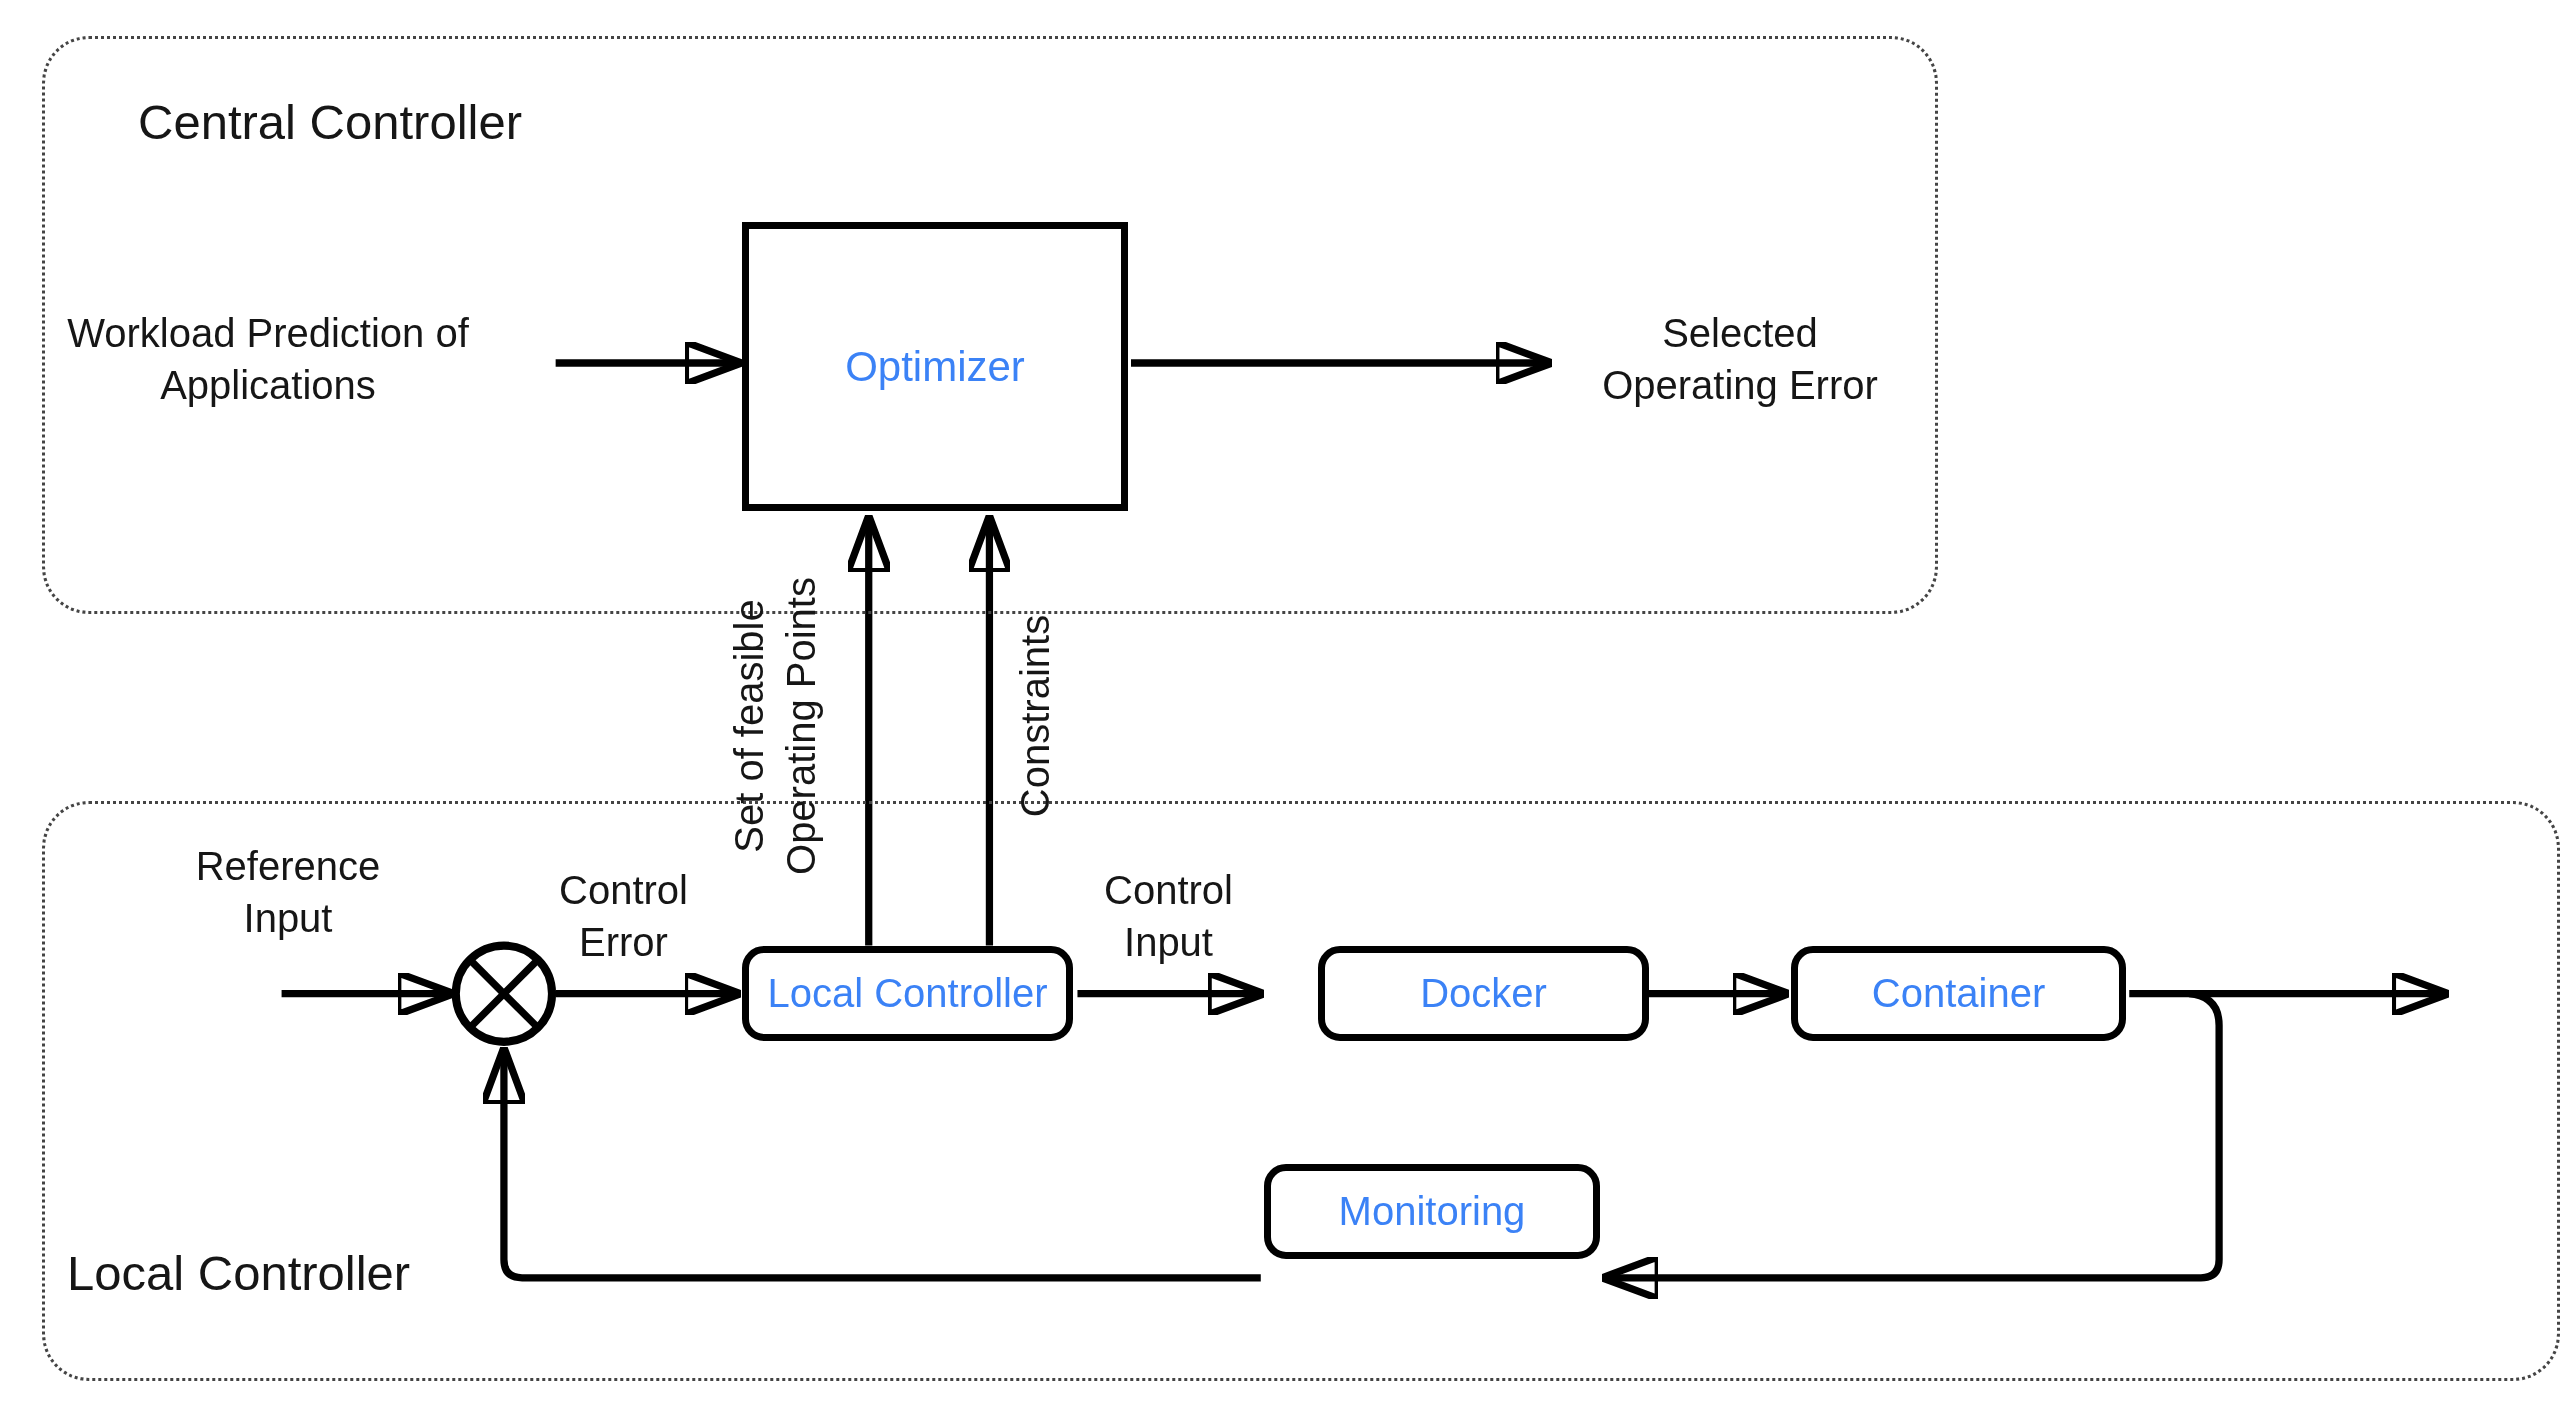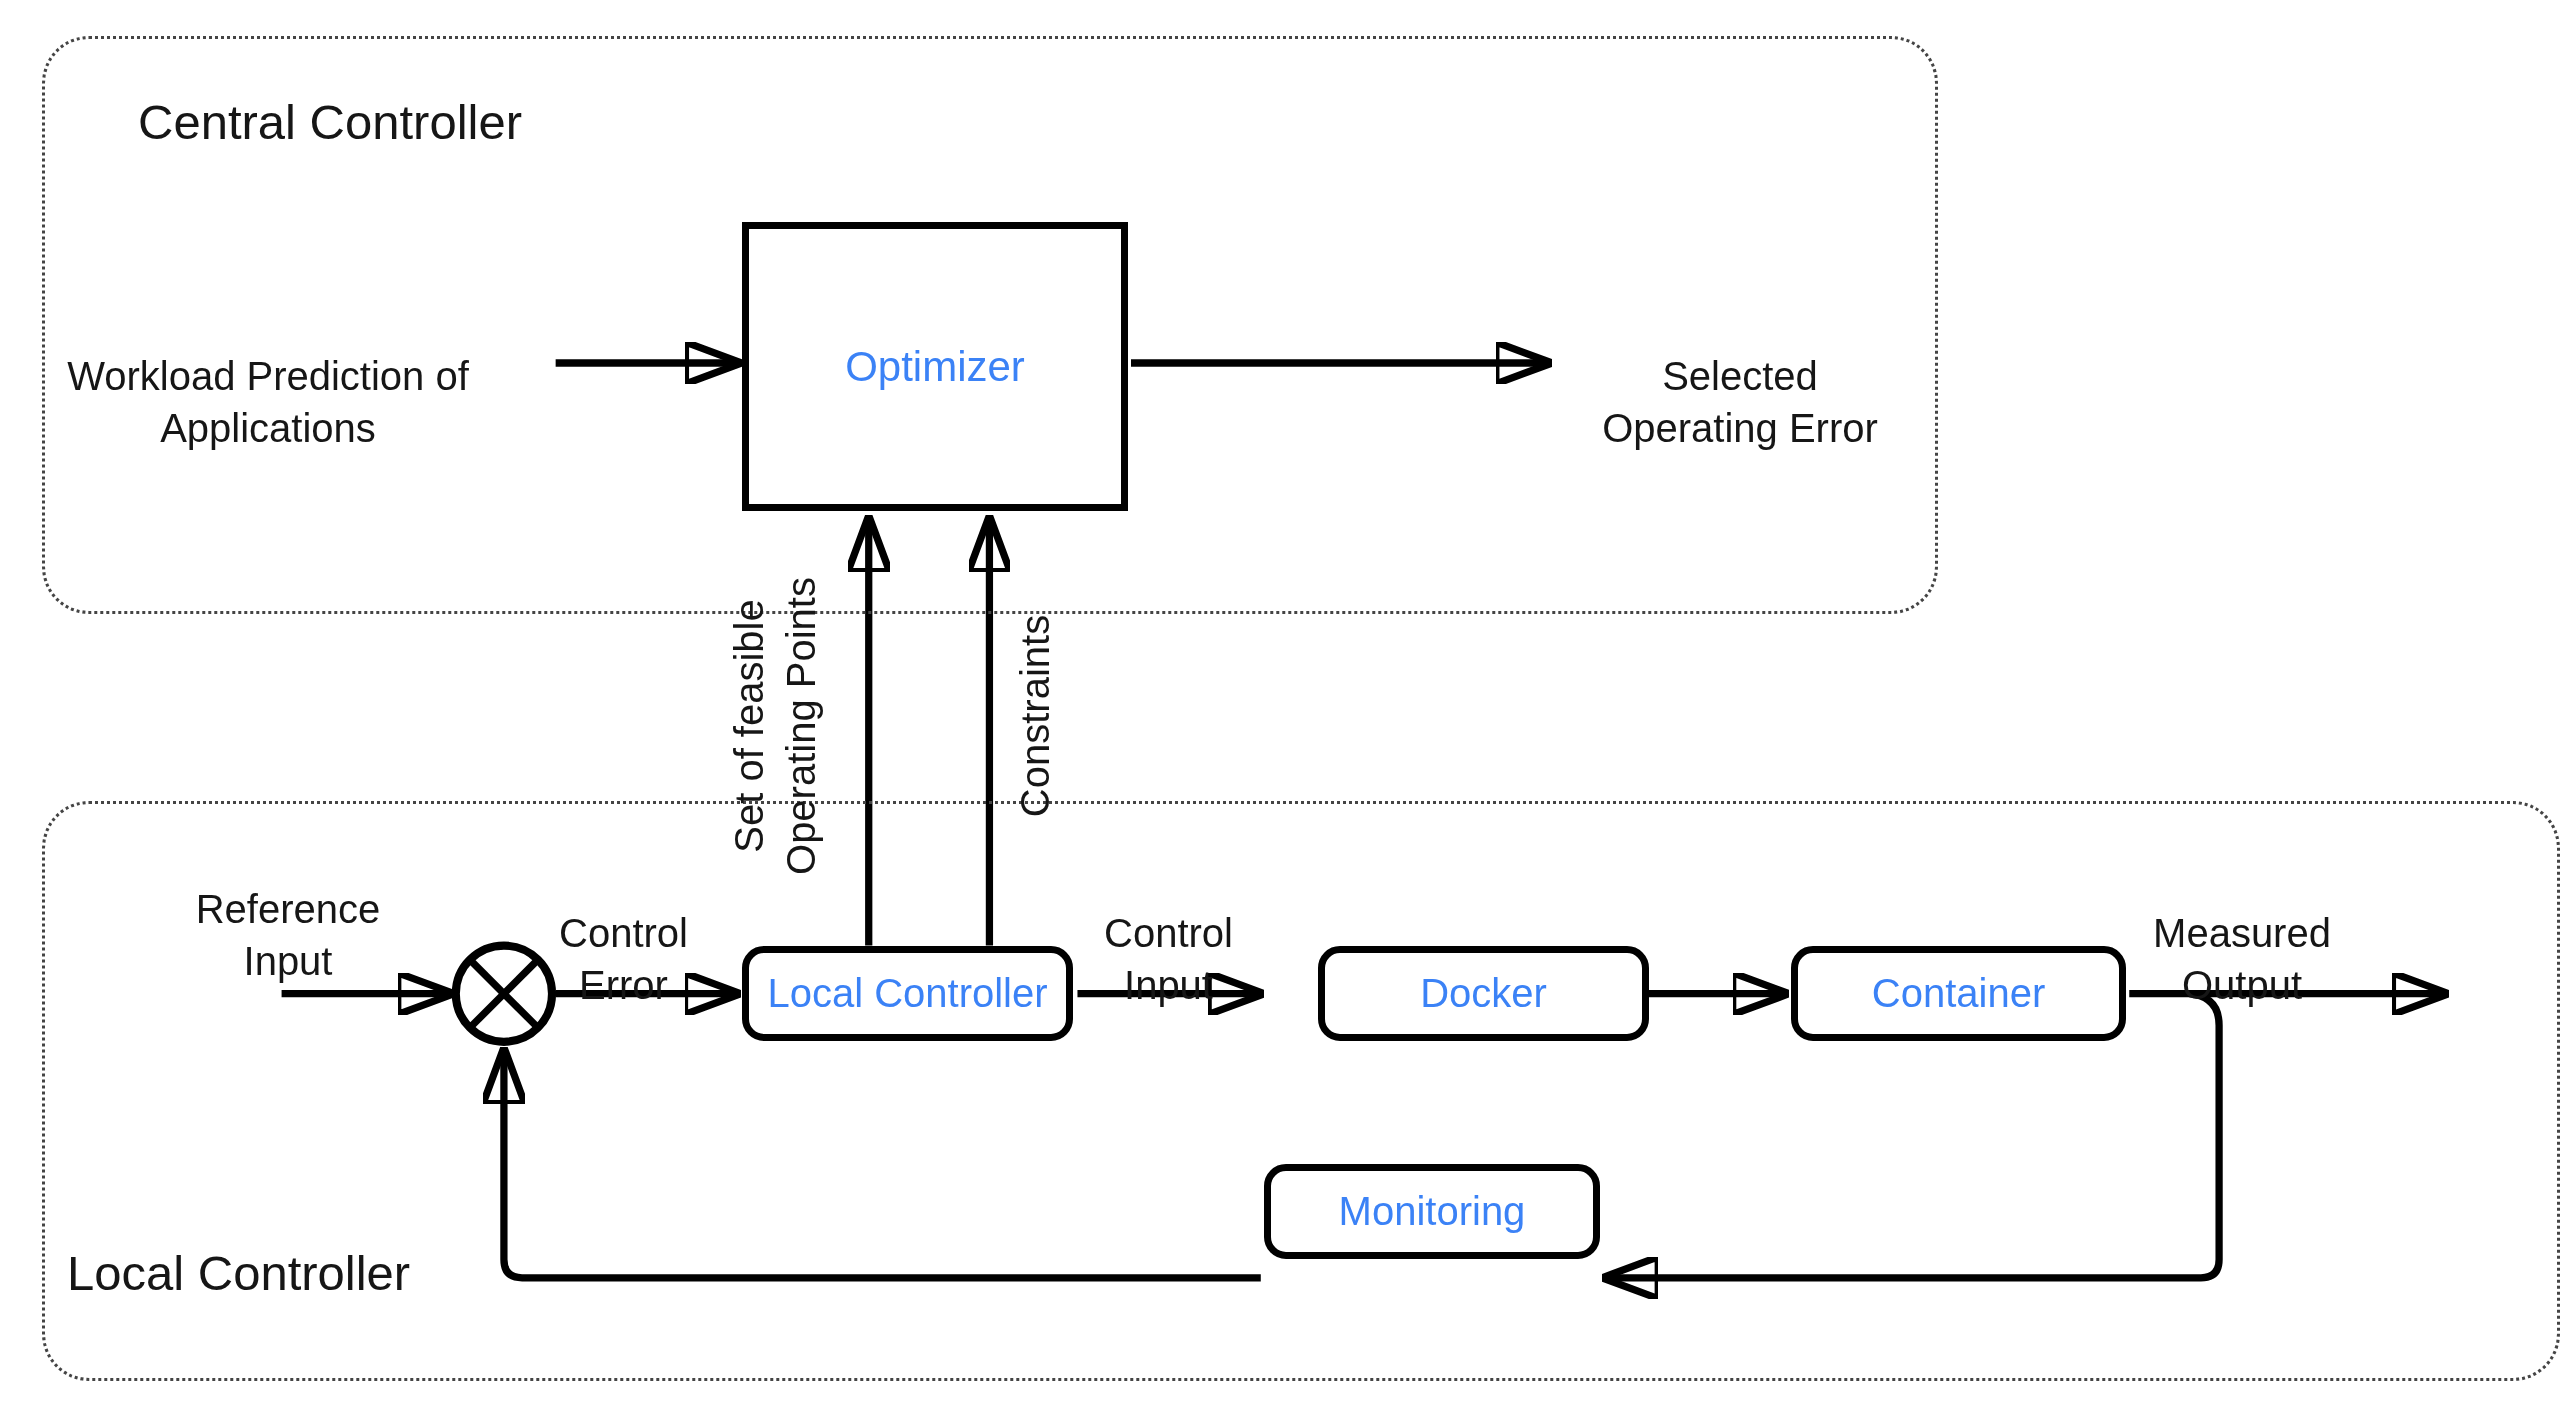--- a/index.html
+++ b/index.html
@@ -58,21 +58,20 @@
   #container-node        { left: 1791px; top: 946px; width: 335px; height: 95px; }
   #monitoring-node       { left: 1264px; top: 1164px; width: 336px; height: 95px; }
 
   .edge-label {
     position: absolute;
     font-size: 40px;
     line-height: 1.3;
     text-align: center;
     white-space: pre-line;
     color: #161616;
-    margin-top: 43px;
   }
   #workload-label        { left: 32px;   top: 307px; width: 472px; }
   #selected-label        { left: 1513px; top: 307px; width: 454px; }
   #reference-label       { left: 152px;  top: 840px; width: 272px; }
   #control-error-label   { left: 510px;  top: 864px; width: 227px; }
   #control-input-label   { left: 1055px; top: 864px; width: 227px; }
   #measured-output-label { left: 2106px; top: 864px; width: 272px; }
 
   .rotated-label {
     position: absolute;
@@ -159,21 +158,19 @@
   <div class="edge-label" id="workload-label">Workload Prediction of
 Applications</div>
   <div class="edge-label" id="selected-label">Selected
 Operating Error</div>
   <div class="edge-label" id="reference-label">Reference
 Input</div>
   <div class="edge-label" id="control-error-label">Control
 Error</div>
   <div class="edge-label" id="control-input-label">Control
 Input</div>
-  <div class="edge-label" id="measured-output-label">Measured
-Output</div>
 
   <div class="rotated-label" id="feasible-label">Set of feasible
 Operating Points</div>
   <div class="rotated-label" id="constraints-label">Constraints</div>
 
 </div>
 
 
 </body></html>

